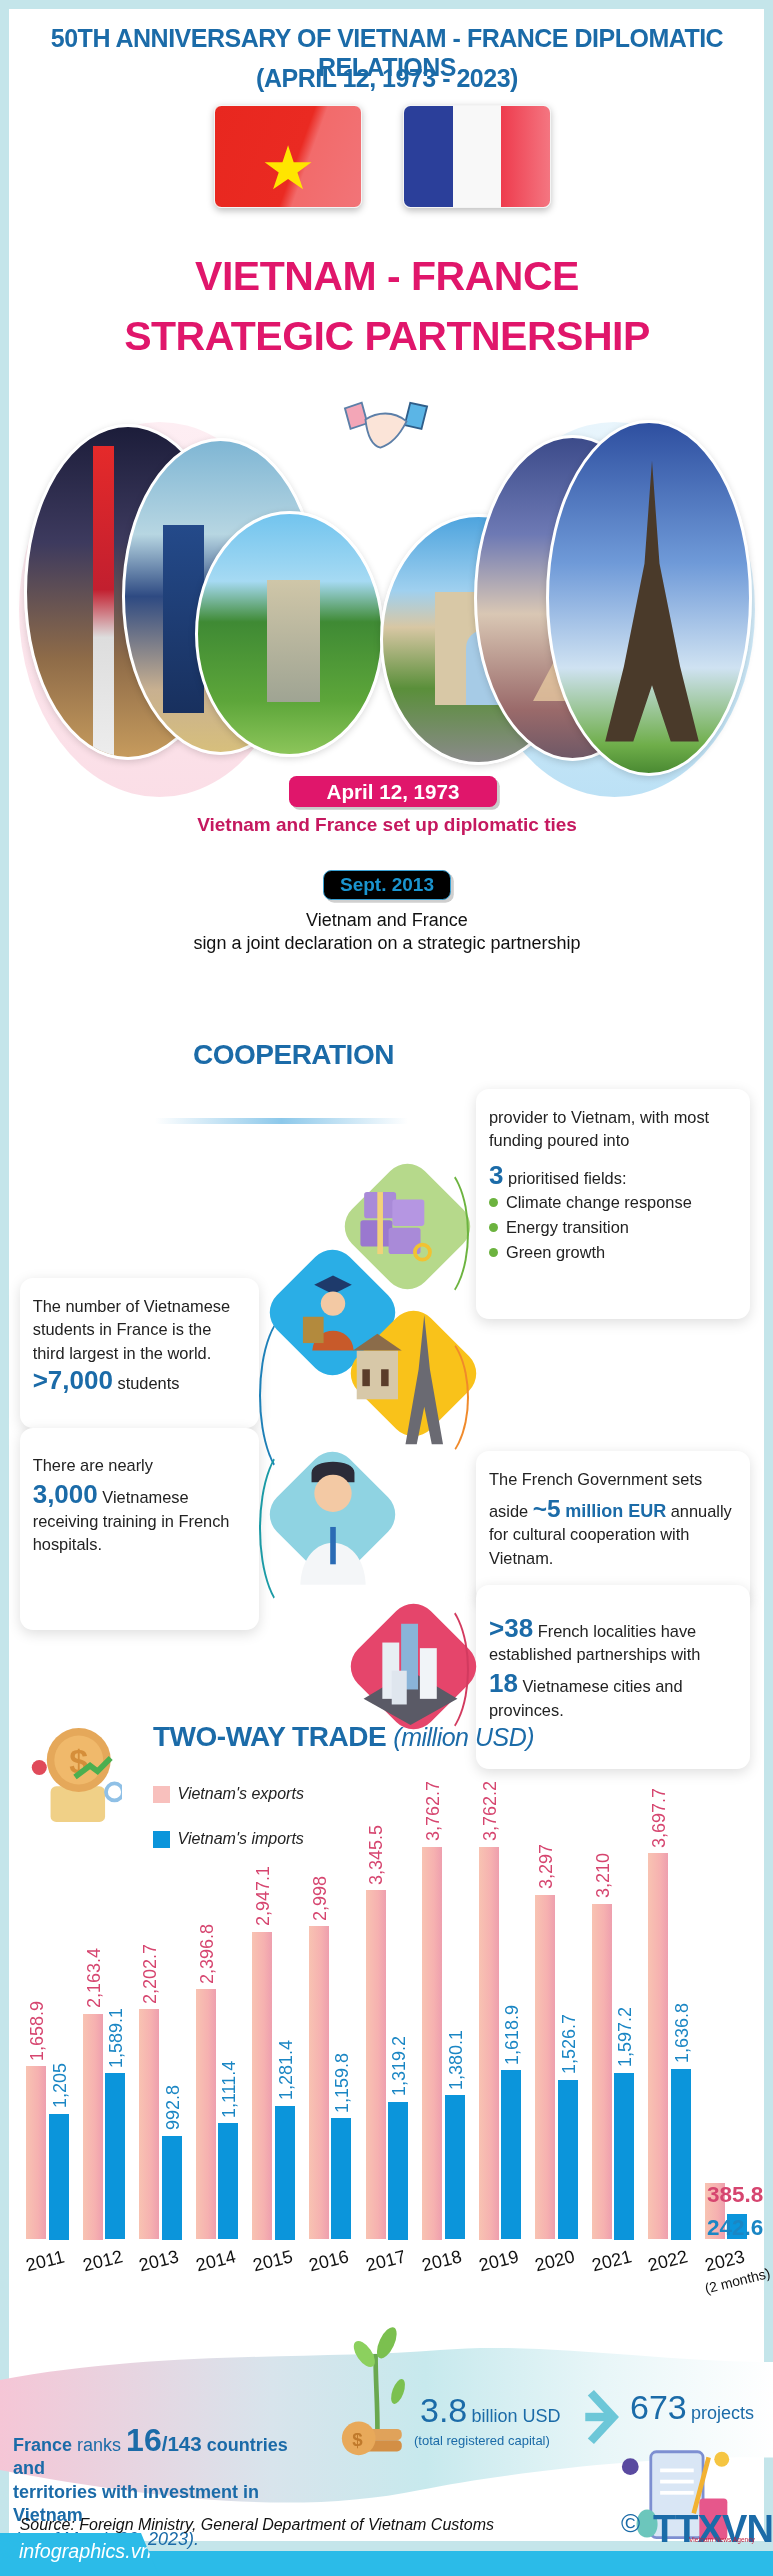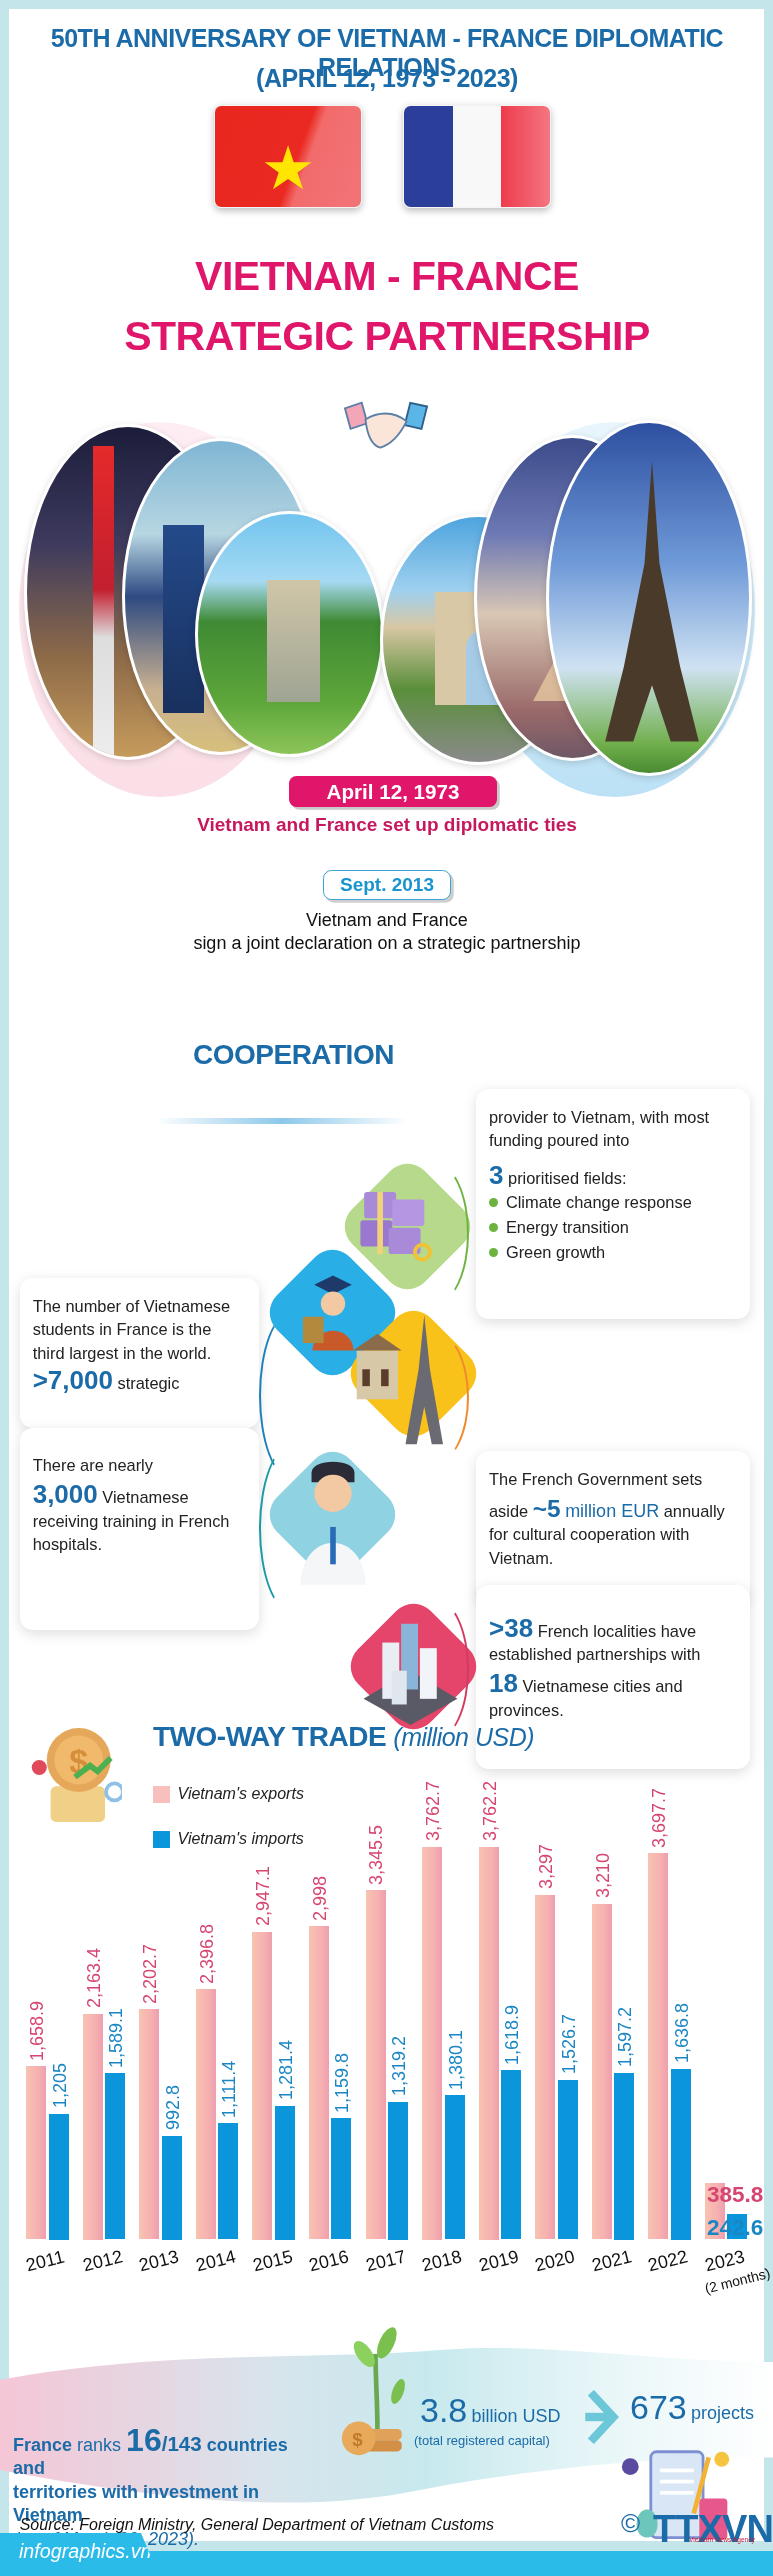--- a/index.html
+++ b/index.html
@@ -23,29 +23,29 @@
   .flag-vn { background: linear-gradient(110deg,#e8271f 0%,#ea2a22 55%,#f26b6b 62%,#f27478 100%); }
   .flag-fr { display: flex; }
   .flag-fr div { flex: 1; }
   .main-title { left: 0; width: 774px; text-align: center; color: #e0166b;
     font-weight: 700; font-size: 41px; line-height: 51px; letter-spacing: -0.5px; }
 
   
   .ring { border-radius: 50%; border: 3.8px solid #fff; box-shadow: 0 1.9px 7.5px rgba(0,0,0,0.15); overflow: hidden; }
   .pill-date { background: #e0166b; color: #fff; font-weight: 700; font-size: 20.6px;
     border-radius: 7.5px; text-align: center; box-shadow: 2.8px 2.8px 0 #c9c9c9; line-height: 31px; }
-  .pill-sept { background: #ffffff; color: #1a94cf; font-weight: 700; font-size: 19px;
+  .pill-sept { background: #000000; color: #1a94cf; font-weight: 700; font-size: 19px;
     border: 1.9px solid #3aa2d4; border-radius: 8.4px; text-align: center; line-height: 28px;
     box-shadow: 2.8px 2.8px 0 #cfcfcf; }
 
   
   .card { background: #fff; border-radius: 13px; box-shadow: 0 3.8px 13px rgba(0,0,0,0.13);
     color: #222; font-size: 16.4px; line-height: 23.4px; padding: 17px 13px; }
   .num-blue { color: #1b6ba8; font-weight: 700; font-size: 26px; }
-  .num-blue-md { color: #1b6ba8; font-weight: 400; font-size: 20.6px; }
+  .num-blue-md { color: #1b6ba8; font-weight: 700; font-size: 20.6px; }
   .bullet { display: flex; align-items: center; gap: 7.5px; line-height: 25px; }
   .dot { width: 9.4px; height: 9.4px; border-radius: 50%; background: #6cb33f; }
   .diamond { width: 103px; height: 103px; transform: rotate(45deg); border-radius: 24.4px; }
   .arc { border-radius: 50%; border: 2.8px solid; }
 
   
   .chart-title { color: #1b6ba8; font-weight: 700; font-size: 28px; letter-spacing: -0.5px; }
   .chart-title i { font-weight: 400; font-size: 25px; }
   .legend-row { display: flex; align-items: center; gap: 7.5px; font-style: italic; font-size: 16px; color: #222; }
   .legend-swatch { width: 17px; height: 17px; }
@@ -155,21 +155,21 @@
       <rect x="28" y="16" width="6" height="66" fill="#f2d27a"></rect>
       <circle cx="76" cy="80" r="8" fill="none" stroke="#f1c232" stroke-width="4"></circle>
     </svg>
   </div>
   <div class="abs arc" style="left:403px; top:1163px; width:66px; height:141px; border-color:transparent #6cb33f transparent transparent;"></div>
 
   <div class="abs card" style="left:19.7px; top:1278px; width:239px; height:150px;">
     <div>The number of Vietnamese</div>
     <div>students in France is the</div>
     <div>third largest in the world.</div>
-    <div style="margin-top:3.8px;"><span class="num-blue">&gt;7,000</span> <span>strategic</span></div>
+    <div style="margin-top:3.8px;"><span class="num-blue">&gt;7,000</span> <span>students</span></div>
   </div>
   <div class="abs diamond" style="left:281px; top:1261px; background:#2aaee6;"></div>
   <div class="abs" style="left:286px; top:1266px; width:94px; height:94px;">
     <svg width="94" height="94" viewBox="0 0 100 100">
       <polygon points="30,20 50,10 70,20 50,30" fill="#1e3a6b"></polygon>
       <circle cx="50" cy="40" r="13" fill="#f3c9a4"></circle>
       <path d="M28,90 C30,62 70,62 72,90 Z" fill="#c85a2a"></path>
       <rect x="18" y="54" width="22" height="28" fill="#b38a3d"></rect>
     </svg>
   </div>

